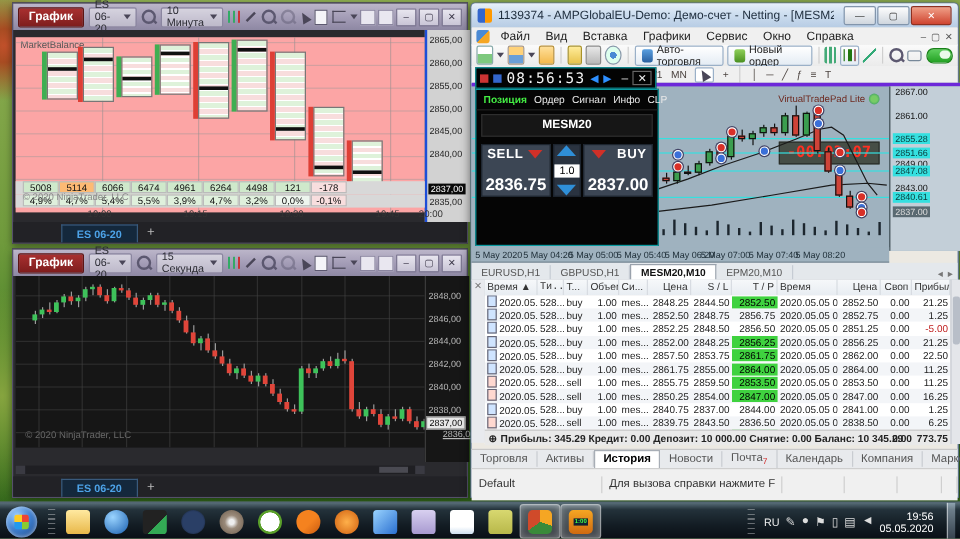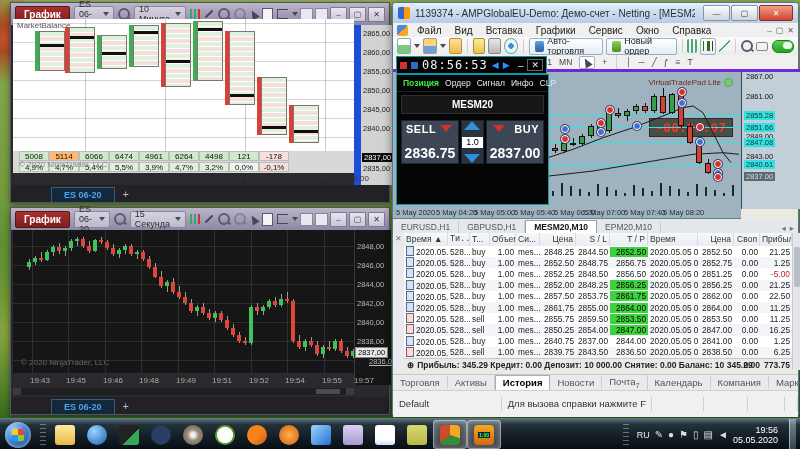--- a/index.html
+++ b/index.html
@@ -24,22 +24,22 @@
   .magn{width:8px;height:8px;border:2px solid #5c5870;border-radius:50%;position:relative;}
   .magn::after{content:"";position:absolute;left:7px;top:7px;width:4px;height:2px;background:#5c5870;transform:rotate(45deg);}
   .i-bars{width:10px;height:10px;background:linear-gradient(90deg,#3a6 0 2px,transparent 2px 4px,#3a6 4px 6px,transparent 6px 8px,#c33 8px 10px);}
   .i-pencil{width:10px;height:2px;background:#4a4658;transform:rotate(-45deg);}
   .i-cursor{width:0;height:0;border-left:4px solid transparent;border-right:4px solid transparent;border-bottom:9px solid #4a4658;transform:rotate(-30deg);}
   .i-doc{width:9px;height:11px;background:#f4f4f8;border:1px solid #5c5870;}
   .i-flag{width:10px;height:8px;border:1px solid #4a4658;border-right:none;}
   .winbtn{width:15px;height:13px;background:linear-gradient(180deg,#e8e6ef,#c9c5d6);border:1px solid #7e7993;
     display:flex;align-items:center;justify-content:center;font-size:8px;color:#3a3648;border-radius:1px;}
   .sq{width:11px;height:11px;background:#e9e7f0;border:1px solid #8b86a0;}
-  .nt-chart1{position:absolute;left:2px;top:16px;width:341px;height:146px;background:#ffffff;overflow:hidden;}
-  .nt-axis1{position:absolute;left:343px;top:22px;width:36px;height:160px;background:#d2d2d2;border-left:7px solid #1d4ed8;font-size:7.5px;color:#222;}
+  .nt-chart1{position:absolute;left:2px;top:28px;width:341px;height:146px;background:#fca5a5;overflow:hidden;}
+  .nt-axis1{position:absolute;left:343px;top:22px;width:36px;height:160px;background:#d2d2d2;border-left:2px solid #1d4ed8;font-size:7.5px;color:#222;}
   .gridv{position:absolute;top:0;bottom:0;width:1px;background:rgba(140,140,140,.45);}
   .gridh{position:absolute;left:0;right:0;height:1px;background:rgba(150,150,150,.4);}
   .fp{position:absolute;box-sizing:border-box;border:1px solid #777;
       background:repeating-linear-gradient(180deg,#def2da 0 4px,#ffffff 4px 5px,#f8dddd 5px 9px,#ffffff 9px 10px);}
   .fp-edge{position:absolute;width:4px;}
   .fp-line{position:absolute;left:0;right:0;height:3px;background:#101010;}
   .nt-sumrow{position:absolute;left:2px;width:341px;height:11px;background:#d8d8d8;}
   .sumcell{position:absolute;top:0;height:10px;font-size:8px;color:#111;text-align:center;border:1px solid #bbb;box-sizing:border-box;line-height:10px;}
   .nt-times{position:absolute;left:2px;width:341px;height:12px;font-size:8px;color:#333;}
   .nt-scroll{position:absolute;left:2px;height:7px;background:#1f1f23;}
@@ -594,32 +594,20 @@
     <div class="nt-axis2" id="nt2-axis">
         <div style="position: absolute; left: 2px; top: 12.15px;">2848,00</div>
         <div style="position: absolute; left: 2px; top: 31.15px;">2846,00</div>
         <div style="position: absolute; left: 2px; top: 50.15px;">2844,00</div>
         <div style="position: absolute; left: 2px; top: 69.15px;">2842,00</div>
         <div style="position: absolute; left: 2px; top: 88.15px;">2840,00</div>
         <div style="position: absolute; left: 2px; top: 107.15px;">2838,00</div>
         <div class="tagwhite" style="left: 0px; top: 116.65px;">2837,00</div>
         <div style="position: absolute; left: 14px; top: 127.15px; text-decoration: underline;">2836,00</div>
       </div>
-    <div class="nt-times" id="nt2-times" style="top:167px;color:#aaa;">
-        <div style="position: absolute; left: 17px; top: 1px;">19:43</div>
-        <div style="position: absolute; left: 53px; top: 1px;">19:45</div>
-        <div style="position: absolute; left: 90px; top: 1px;">19:46</div>
-        <div style="position: absolute; left: 126px; top: 1px;">19:48</div>
-        <div style="position: absolute; left: 163px; top: 1px;">19:49</div>
-        <div style="position: absolute; left: 199px; top: 1px;">19:51</div>
-        <div style="position: absolute; left: 236px; top: 1px;">19:52</div>
-        <div style="position: absolute; left: 272px; top: 1px;">19:54</div>
-        <div style="position: absolute; left: 309px; top: 1px;">19:55</div>
-        <div style="position: absolute; left: 341px; top: 1px;">19:57</div>
-      </div>
     <div class="nt-scroll" style="top:180px;width:341px;">
       <span class="sbtn" style="left:0;"></span>
       <span class="sbtn" style="right:0;"></span>
       <span class="thumb"></span>
     </div>
     <div class="nt-tabs">
       <span class="nt-tab">ES 06-20</span>
       <span class="nt-plus">+</span>
     </div>
   </div>

